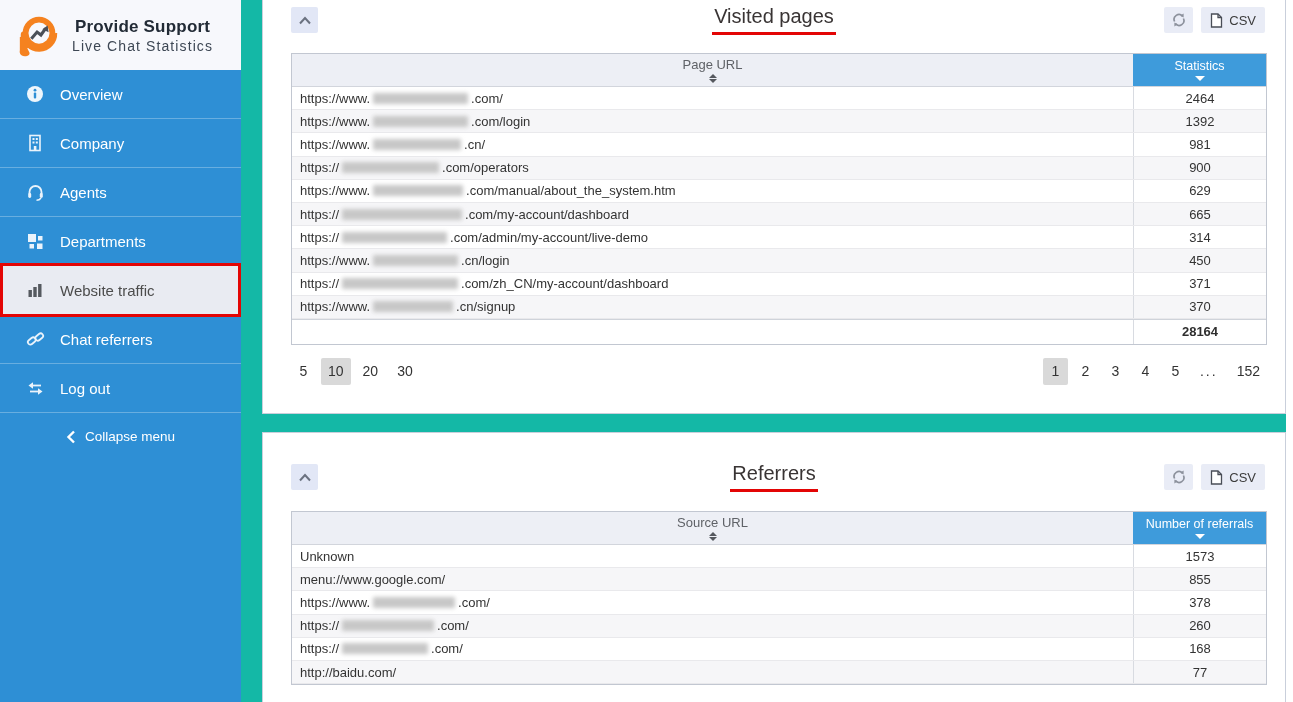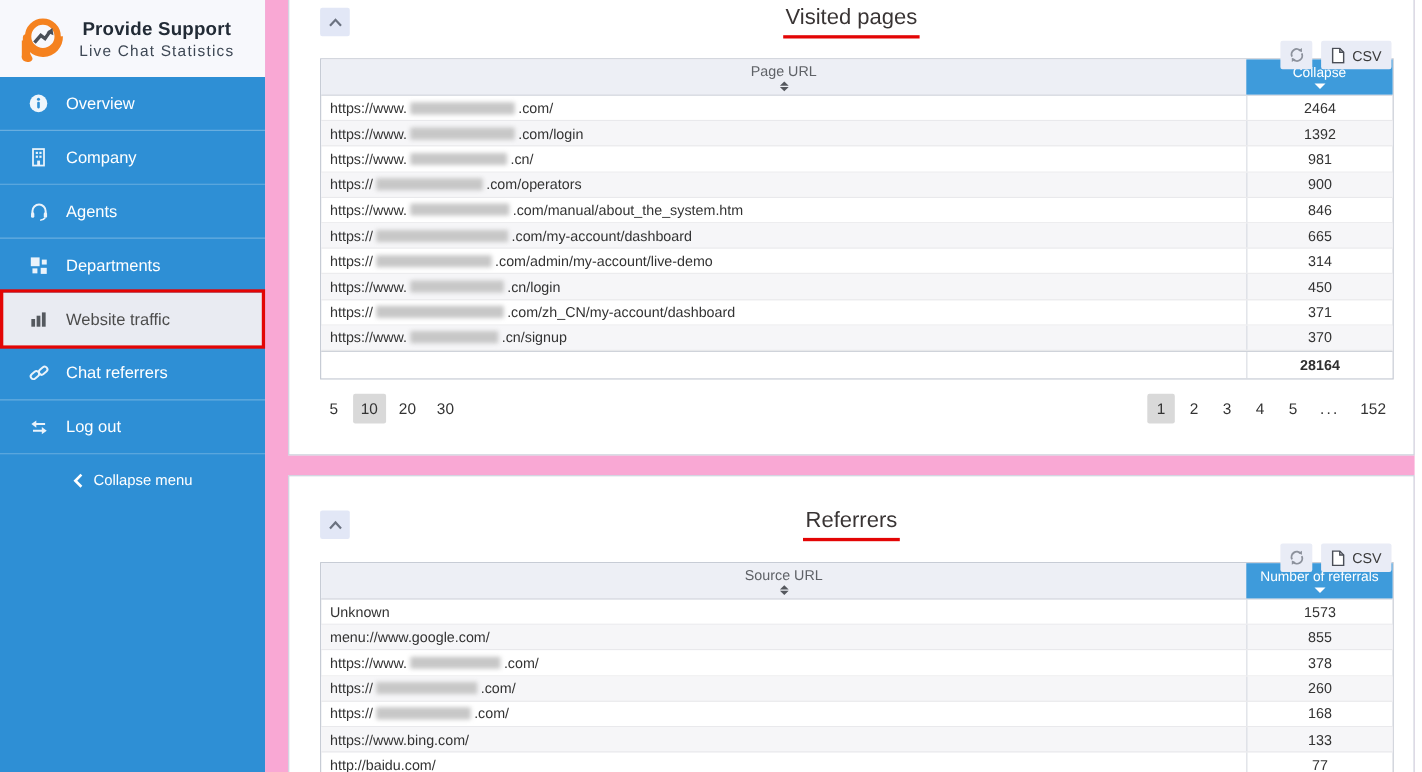--- a/index.html
+++ b/index.html
@@ -13,34 +13,34 @@
   .logo-text .brand-sub { font-size:14px; color:#3d4754; letter-spacing:1.1px; margin-top:1px; }
   .nav-item { height:49px; display:flex; align-items:center; padding-left:25px; gap:15px;
               color:#ffffff; font-size:15px; border-bottom:1px solid rgba(255,255,255,.28); cursor:pointer; }
   .nav-item .ni { width:20px; height:20px; display:flex; align-items:center; justify-content:center; }
   .nav-item.active { background:#e9ebf2; color:#4c4c4c; position:relative; }
   .red-outline { position:absolute; left:0; top:-3px; right:0; bottom:-3px; border:3px solid #e30505; pointer-events:none; z-index:5; }
   .collapse-row { height:47px; display:flex; align-items:center; justify-content:center; gap:9px;
                   color:#ffffff; font-size:13.5px; font-weight:normal; cursor:pointer; }
 
   
-  .main { flex:1; position:relative; background:#f9a8d4; }
+  .main { flex:1; position:relative; background:#14b8a6; }
   .right-white { position:absolute; top:0; right:0; width:7px; height:702px; background:#ffffff; }
   .panel { position:absolute; left:21px; right:7px; background:#ffffff; border:1px solid #c9cfdb; }
   .panel-1 { top:-2px; height:416px; }
   .panel-2 { top:432px; height:400px; }
   .panel-head { position:relative; height:42px; }
   .p2 .panel-head { height:66px; }
   .collapse-btn { position:absolute; left:28px; top:8px; width:27px; height:26px; background:#e2e7f6;
                   border-radius:2px; display:flex; align-items:center; justify-content:center; cursor:pointer; }
   .p2 .collapse-btn { top:31px; }
   .panel-title-wrap { position:absolute; left:0; right:0; top:6px; text-align:center; }
   .p2 .panel-title-wrap { top:29px; }
   .panel-title { display:inline-block; font-size:20px; color:#393434; padding:0 2px 4px 2px; border-bottom:3px solid #e30505; }
-  .head-btns { position:absolute; right:20px; top:8px; display:flex; gap:8px;margin-top:30px; }
+  .head-btns { position:absolute; right:20px; top:8px; display:flex; gap:8px; }
   .p2 .head-btns { top:31px; }
   .icon-btn { height:26px; background:#e9ecf6; border-radius:2px; display:flex; align-items:center;
               justify-content:center; cursor:pointer; }
   .refresh-btn { width:29px; }
   .csv-btn { padding:0 9px; gap:6px; font-size:13px; color:#3c3c3c; }
 
   
   .tbl { margin:12px 18px 0 28px; border:1px solid #c2c7d1; }
   .thead { display:flex; height:33px; background:#edeff5; border-bottom:1px solid #d2d5dc; }
   .th-url { flex:1; display:flex; flex-direction:column; align-items:center; justify-content:center;
@@ -225,21 +225,21 @@
     <div class="tbl">
       <div class="thead">
         <div class="th-url">
           <span>Page URL</span>
           <span class="sort-stack">
               <span class="tri-up"></span>
               <span class="tri-down"></span>
             </span>
         </div>
         <div class="th-val">
-          <span>Collapse</span>
+          <span>Statistics</span>
           <span class="tri-down white"></span>
         </div>
       </div>
       <div>
           <div class="trow">
             <div class="cell-url">
               <span>https://www.</span>
               <span class="redacted" style="width: 95px;"></span>
               <span>.com/</span>
             </div>
@@ -268,21 +268,21 @@
               <span>.com/operators</span>
             </div>
             <div class="cell-val">900</div>
           </div>
           <div class="trow">
             <div class="cell-url">
               <span>https://www.</span>
               <span class="redacted" style="width: 90px;"></span>
               <span>.com/manual/about_the_system.htm</span>
             </div>
-            <div class="cell-val">846</div>
+            <div class="cell-val">629</div>
           </div>
           <div class="trow">
             <div class="cell-url">
               <span>https://</span>
               <span class="redacted" style="width: 120px;"></span>
               <span>.com/my-account/dashboard</span>
             </div>
             <div class="cell-val">665</div>
           </div>
           <div class="trow">
@@ -426,26 +426,20 @@
           <div class="trow">
             <div class="cell-url">
               <span>https://</span>
               <span class="redacted" style="width: 86px;"></span>
               <span>.com/</span>
             </div>
             <div class="cell-val">168</div>
           </div>
           <div class="trow">
             <div class="cell-url">
-              <span>https://www.bing.com/</span>
-            </div>
-            <div class="cell-val">133</div>
-          </div>
-          <div class="trow">
-            <div class="cell-url">
               <span>http://baidu.com/</span>
             </div>
             <div class="cell-val">77</div>
           </div>
         </div>
     </div>
   </div>
 </div>
 
 </body></html>

